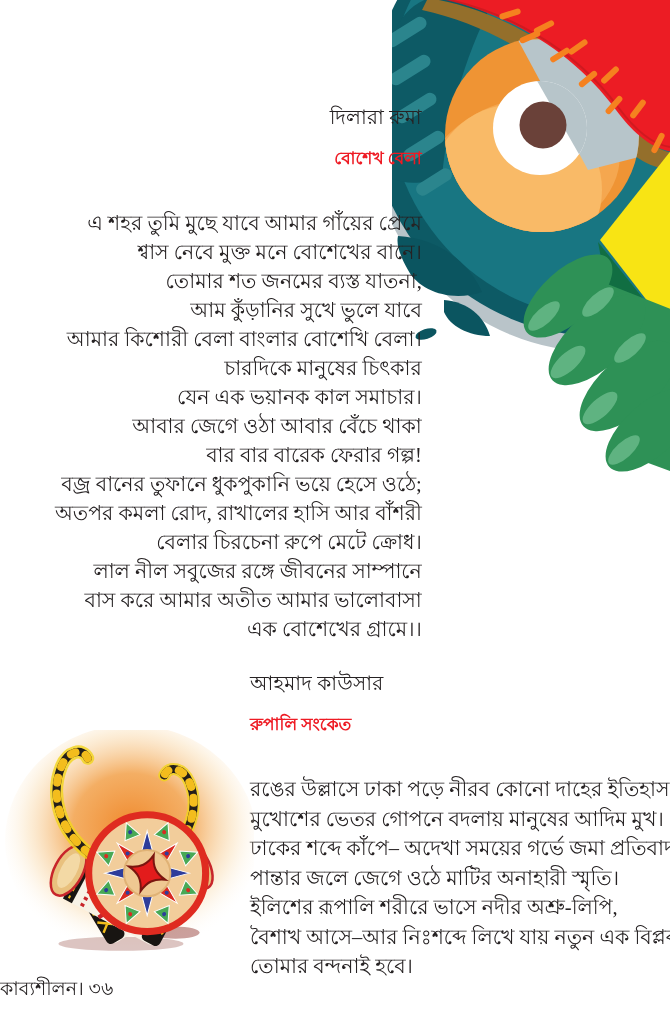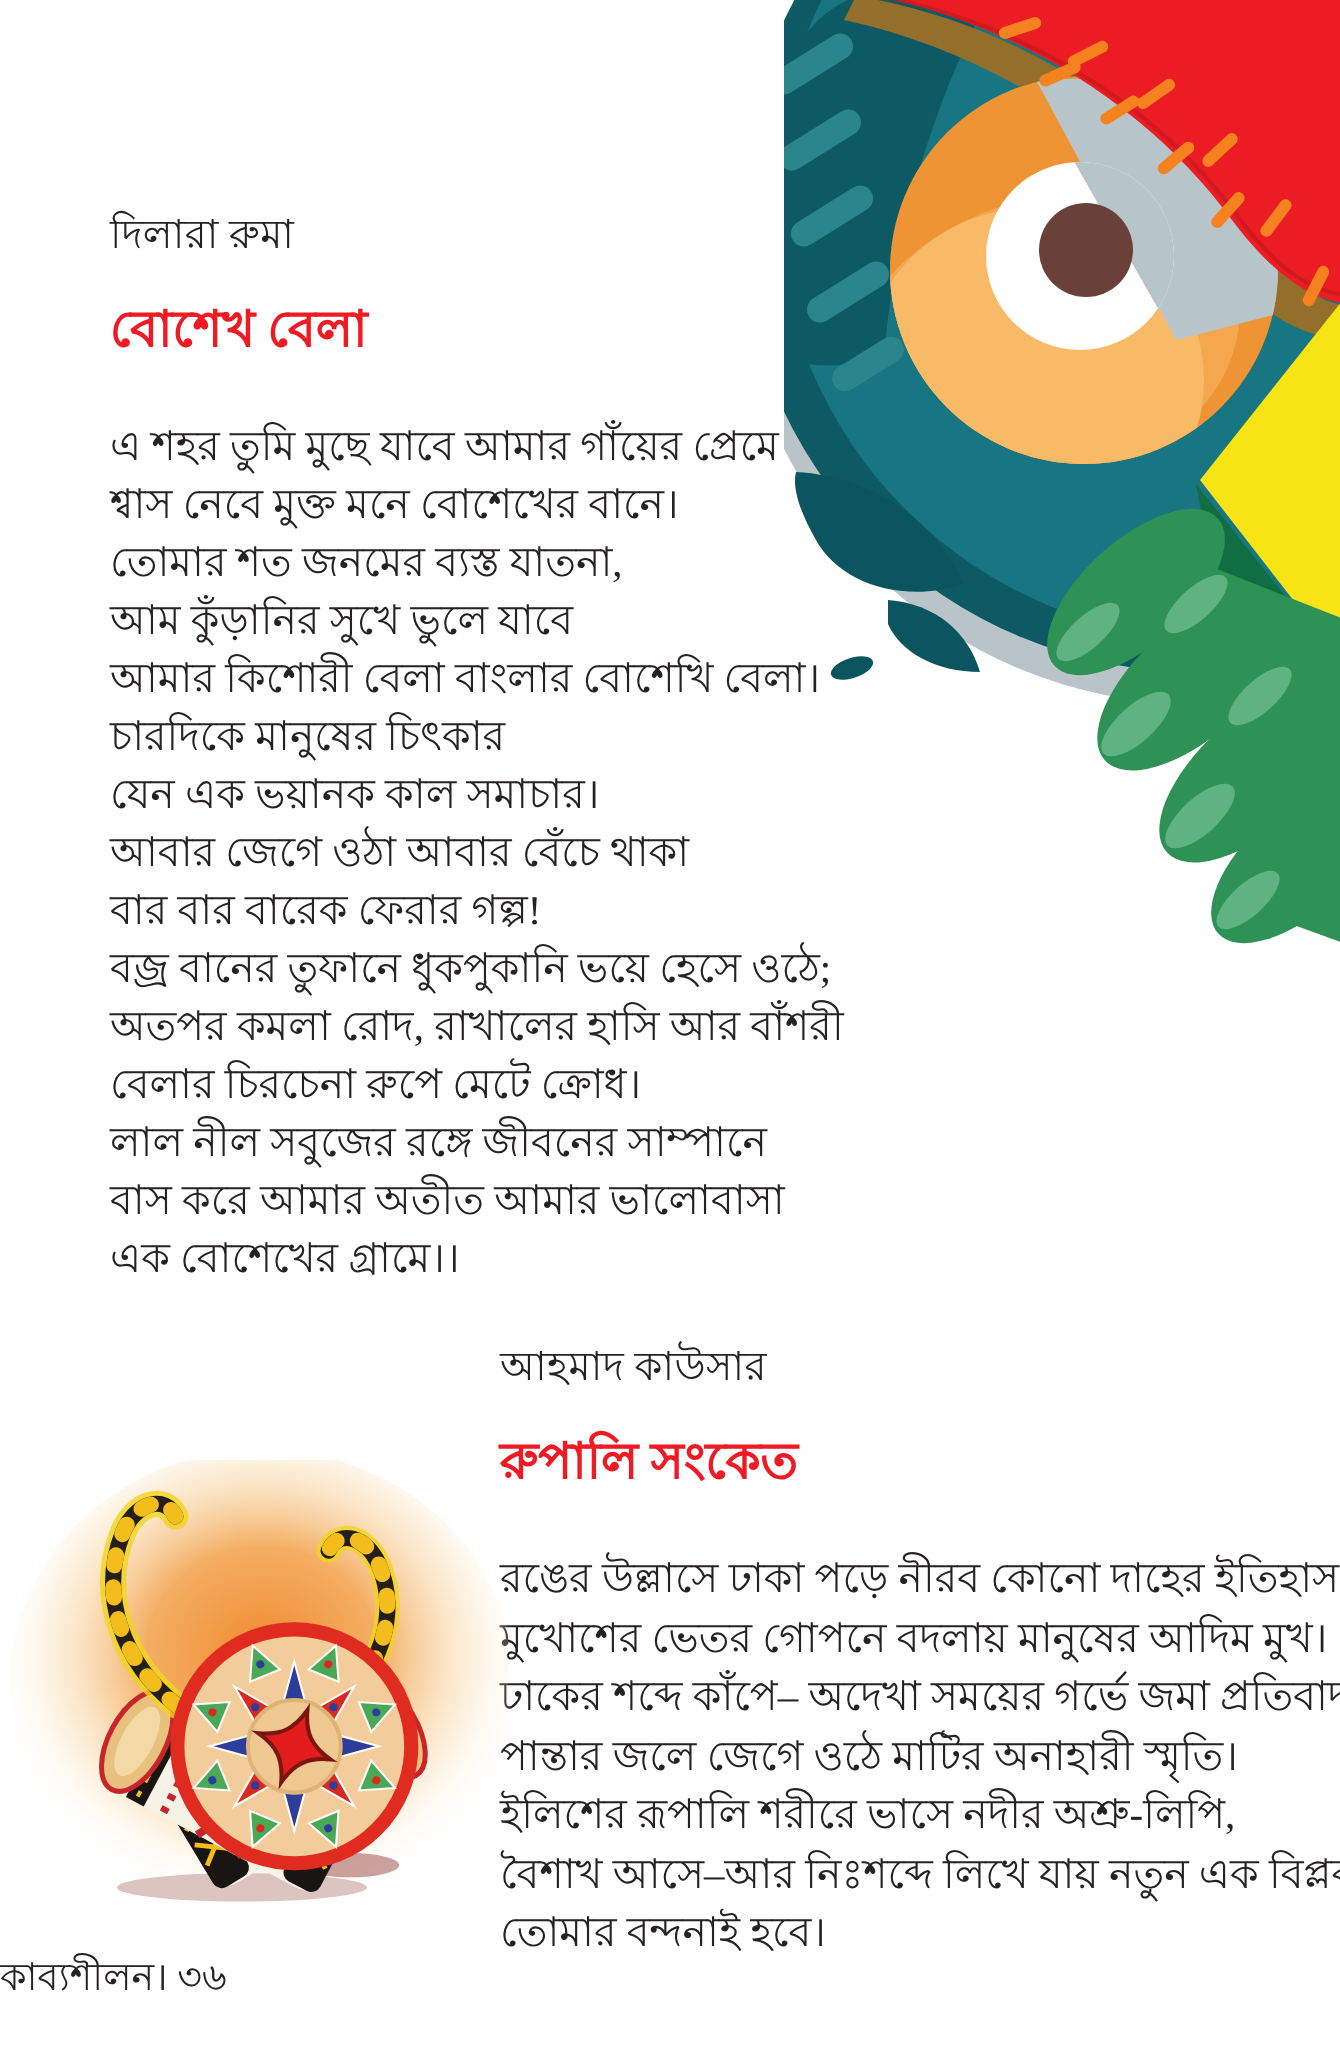--- a/index.html
+++ b/index.html
@@ -4,24 +4,24 @@
 <style>
   html,body{margin:0;padding:0;}
   body{
     width:670px;height:1024px;position:relative;overflow:hidden;
     background:#ffffff;
     font-family:"Liberation Serif","DejaVu Serif",serif;
     color:#262223;
   }
   .poem-block{position:absolute;}
   .poet-name{font-size:20px;color:#262223;letter-spacing:.2px;}
-  .poem-title{font-size:25px;font-weight:bold;color:var(--title-red,#ee1b24);margin-top:10px;}
-  .poem-lines{margin-top:22px;}
+  .poem-title{font-size:17px;font-weight:bold;color:var(--title-red,#ee1b24);margin-top:10px;}
+  .poem-lines{margin-top:36px;}
   .poem-line{font-size:20.5px;line-height:29px;white-space:nowrap;}
-  #poem1{left:55px;top:102px;}
+  #poem1{left:55px;top:102px;text-align:right;}
   #poem2{left:250px;top:668px;}
   #poem2 .poem-line{line-height:29.5px;}
   #footer{
     position:absolute;left:0;top:974px;width:100%;text-align:left;
     font-size:19px;color:#262223;
   }
   #bird-illustration{position:absolute;top:0;right:0;width:278px;height:500px;}
   #dhol-illustration{position:absolute;left:2px;top:730px;width:252px;height:252px;}
   svg{display:block;}
 </style>

